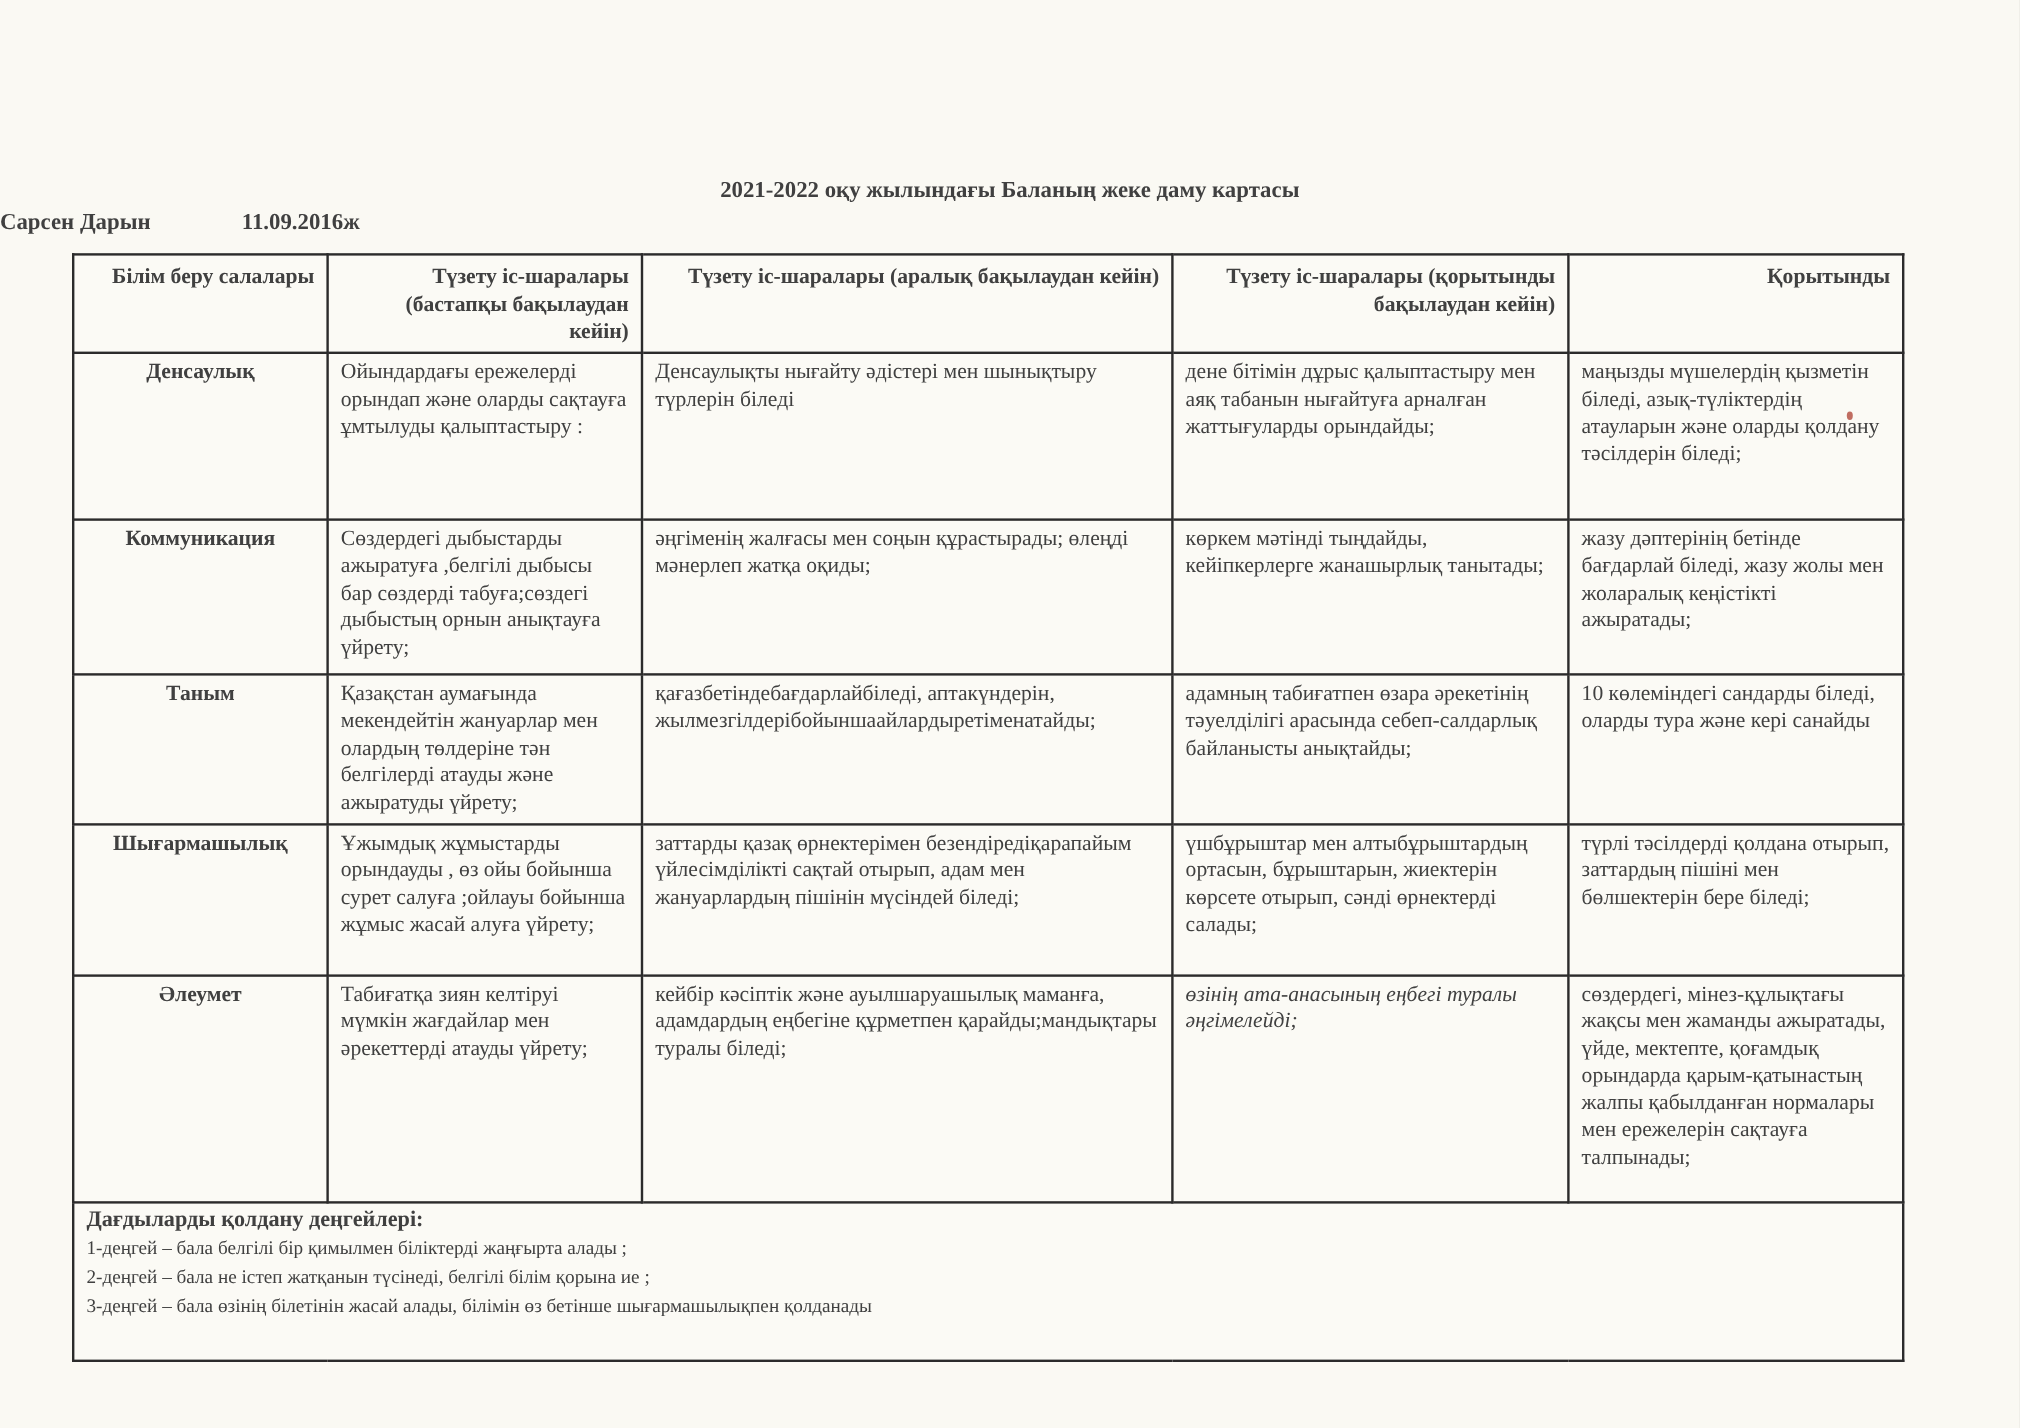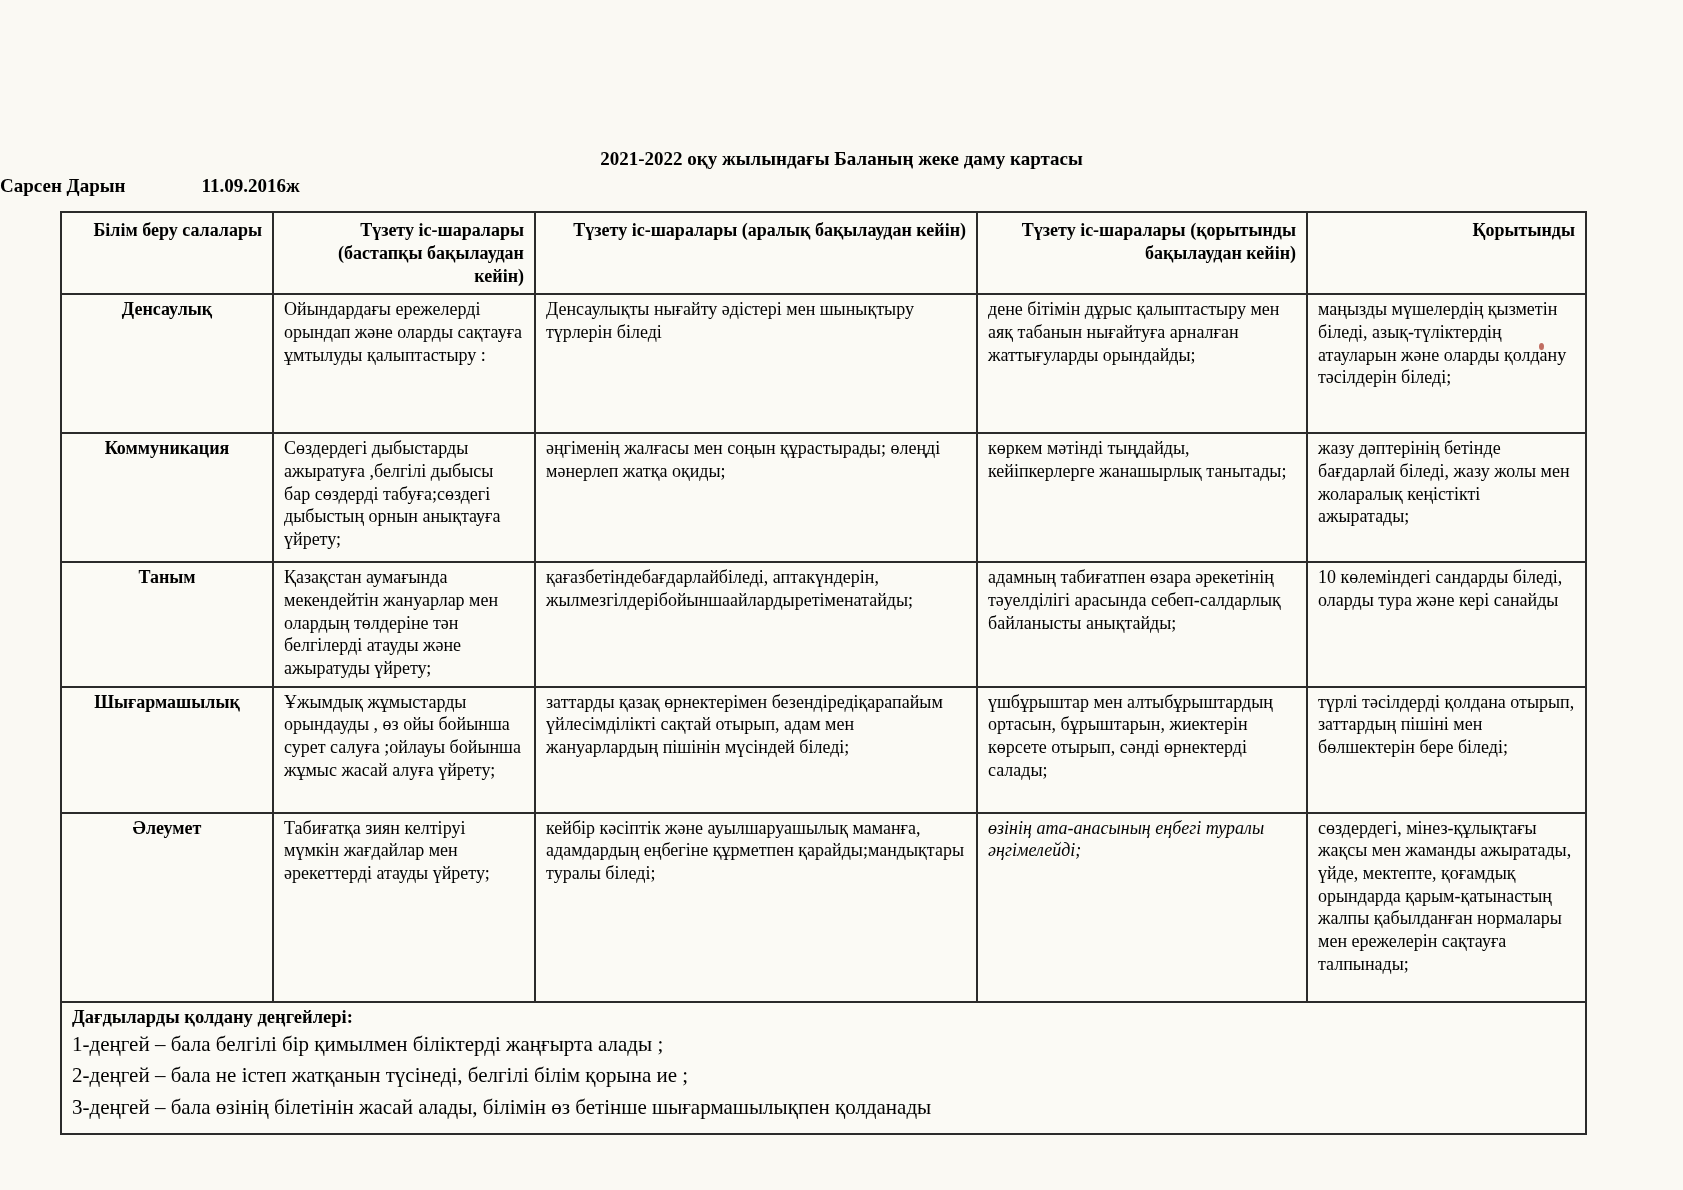--- a/index.html
+++ b/index.html
@@ -6,21 +6,21 @@
     margin: 0;
     padding: 0;
     background: #e8e6e0;
   }
   .page {
     position: relative;
     width: 1683px;
     height: 1190px;
     background: #faf9f3;
     font-family: "Liberation Serif", "DejaVu Serif", serif;
-    color: #000000;
+    color: #404040;
     overflow: hidden;
   }
   .doc-title {
     padding-top: 146px;
     text-align: center;
     font-weight: bold;
     font-size: 19px;
     line-height: 1.4;
   }
   .title-line3 {
@@ -53,21 +53,21 @@
   }
   tr.r-header th { height: 52px; text-align: right; }
   tr.r1 td { height: 128px; }
   tr.r2 td { height: 118px; }
   tr.r3 td { height: 113px; margin-left: 34px; }
   tr.r4 td { height: 115px; }
   tr.r5 td { height: 178px; font-family: Liberation Serif, serif; }
   tr.r-footer td { height: 121px; }
   td.italic-cell { font-style: italic; }
   .footer-title { font-weight: bold; font-size: 18.5px; }
-  .footer-line { font-size: 21px; line-height: 1.5; }
+  .footer-line { font-size: 16px; line-height: 1.5; }
   .scan-speck {
     position: absolute;
     left: 1539px;
     top: 343px;
     width: 5px;
     height: 7px;
     background: #b24a3c;
     border-radius: 50%;
     opacity: 0.8;
   }

